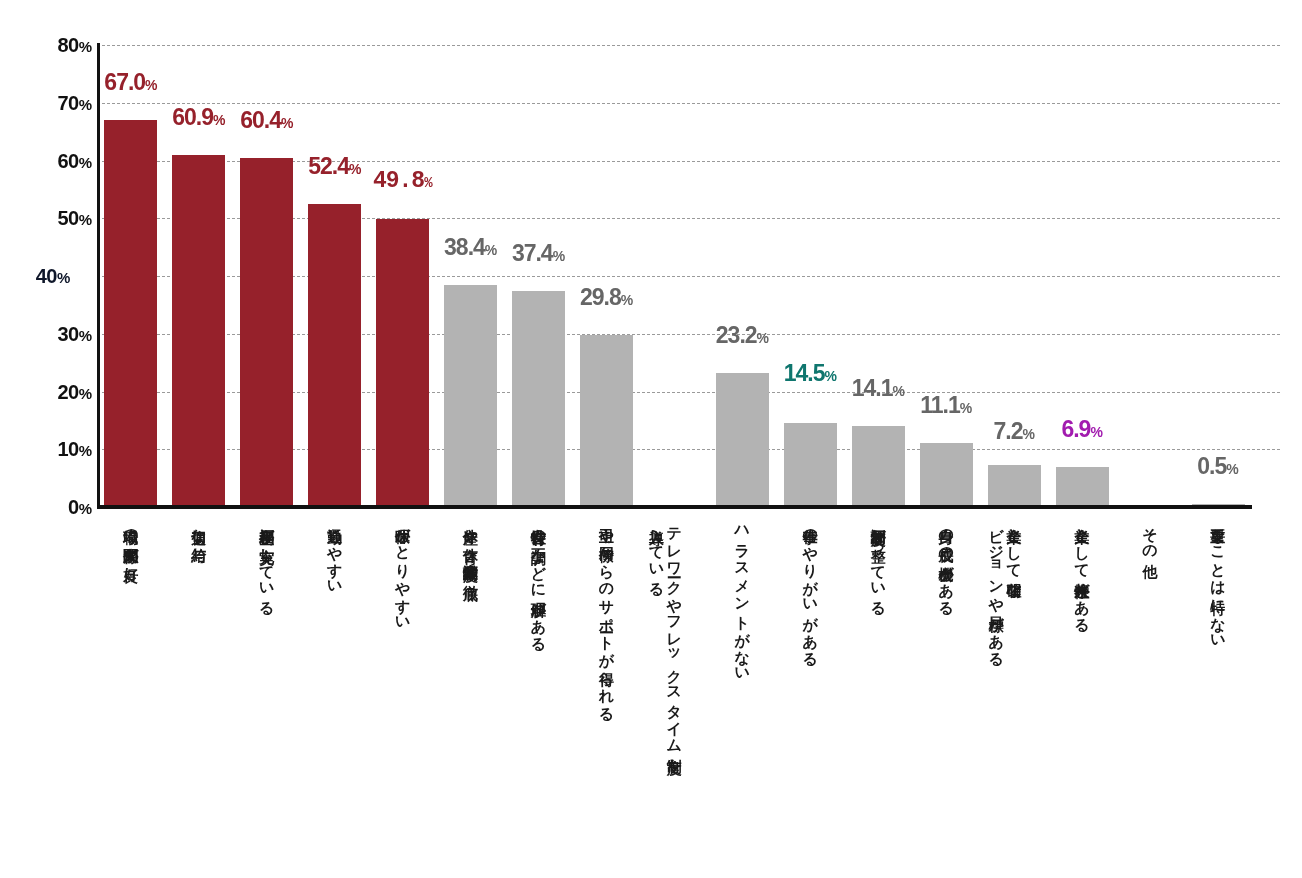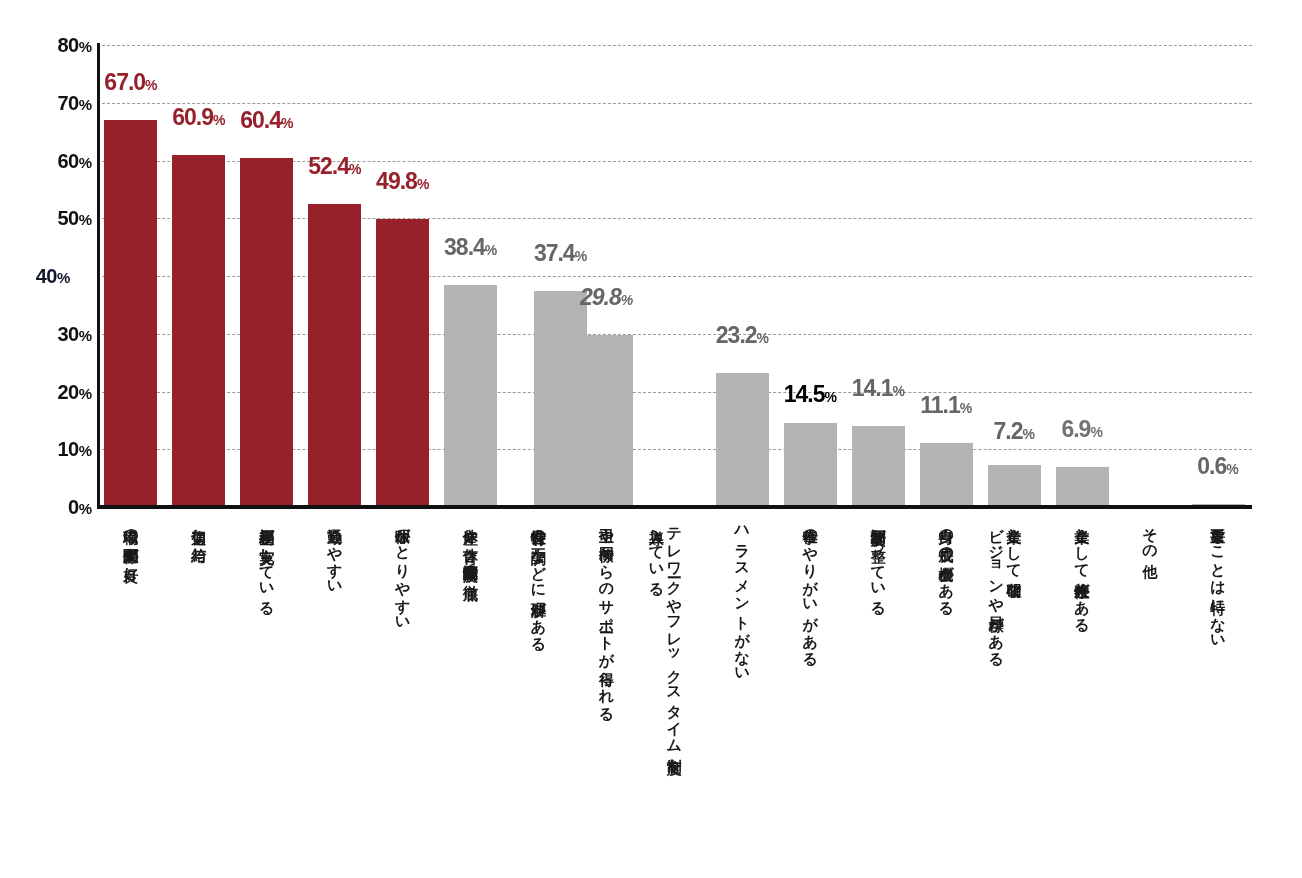--- a/index.html
+++ b/index.html
@@ -8,21 +8,21 @@
     background:#ffffff;
     font-family:"Liberation Sans","DejaVu Sans",sans-serif;
     overflow:hidden;
   }
   #chart-root{position:relative;width:1302px;height:878px;}
 
   
   .plot{
     position:absolute;
     left:97px; top:45px;
-    width:1155px; height:462px;
+    width:1155px; height:462px;padding-left:28px;
   }
   .gridline{
     position:absolute;left:0;width:100%;height:0;
     border-top:1px dashed #9a9a9a;
   }
   .axis-y{
     position:absolute;left:97px;top:43px;
     width:3px;height:466px;background:#111111;
   }
   .axis-x{
@@ -125,61 +125,61 @@
       <div class="bar-slot" style="left: 143.356px; width: 52.9941px;">
         <div class="bar" style="height: 348.81px; background: rgb(150, 33, 43);"></div>
         <div class="bar-label" style="bottom: 351.81px; color: rgb(150, 33, 43);"><span class="num">60.4</span><span class="pct">%</span></div>
       </div>
       <div class="bar-slot" style="left: 211.297px; width: 52.9941px; text-align: right;">
         <div class="bar" style="height: 302.61px; background: rgb(150, 33, 43);"></div>
         <div class="bar-label" style="bottom: 305.61px; color: rgb(150, 33, 43);"><span class="num">52.4</span><span class="pct">%</span></div>
       </div>
       <div class="bar-slot" style="left: 279.238px; width: 52.9941px;">
         <div class="bar" style="height: 287.595px; background: rgb(150, 33, 43);"></div>
-        <div class="bar-label" style="bottom: 290.595px; color: rgb(150, 33, 43);"><span class="num">49.8</span><span class="pct">%</span></div>
+        <div class="bar-label" style="bottom: 290.595px; color: rgb(150, 33, 43); font-family: Liberation Mono, monospace;"><span class="num">49.8</span><span class="pct">%</span></div>
       </div>
       <div class="bar-slot" style="left: 347.179px; width: 52.9941px;">
         <div class="bar" style="height: 221.76px; background: rgb(179, 179, 179);"></div>
         <div class="bar-label" style="bottom: 224.76px; color: rgb(102, 102, 102);"><span class="num">38.4</span><span class="pct">%</span></div>
       </div>
-      <div class="bar-slot" style="left: 437px; width: 52.9941px;">
+      <div class="bar-slot" style="left: 415px; width: 52.9941px;">
         <div class="bar" style="height: 215.985px; background: rgb(179, 179, 179);"></div>
         <div class="bar-label" style="bottom: 218.985px; color: rgb(102, 102, 102);"><span class="num">37.4</span><span class="pct">%</span></div>
       </div>
       <div class="bar-slot" style="left: 483.062px; width: 52.9941px;">
         <div class="bar" style="height: 172.095px; background: rgb(179, 179, 179);"></div>
-        <div class="bar-label" style="bottom: 175.095px; color: rgb(102, 102, 102); font-style: italic;"><span class="num">29.8</span><span class="pct">%</span></div>
+        <div class="bar-label" style="bottom: 175.095px; color: rgb(102, 102, 102);"><span class="num">29.8</span><span class="pct">%</span></div>
       </div>
       <div class="bar-slot" style="left: 618.944px; width: 52.9941px;">
         <div class="bar" style="height: 133.98px; background: rgb(179, 179, 179);"></div>
         <div class="bar-label" style="bottom: 136.98px; color: rgb(102, 102, 102);"><span class="num">23.2</span><span class="pct">%</span></div>
       </div>
       <div class="bar-slot" style="left: 686.885px; width: 52.9941px;">
         <div class="bar" style="height: 83.7375px; background: rgb(179, 179, 179);"></div>
-        <div class="bar-label" style="bottom: 78px; color: #000000;"><span class="num">14.5</span><span class="pct">%</span></div>
+        <div class="bar-label" style="bottom: 99px; color: #0f766e;"><span class="num">14.5</span><span class="pct">%</span></div>
       </div>
       <div class="bar-slot" style="left: 754.826px; width: 52.9941px;">
         <div class="bar" style="height: 81.4275px; background: rgb(179, 179, 179);"></div>
         <div class="bar-label" style="bottom: 84.4275px; color: rgb(102, 102, 102);"><span class="num">14.1</span><span class="pct">%</span></div>
       </div>
       <div class="bar-slot" style="left: 822.768px; width: 52.9941px; text-align: center;">
         <div class="bar" style="height: 64.1025px; background: rgb(179, 179, 179);"></div>
         <div class="bar-label" style="bottom: 67.1025px; color: rgb(102, 102, 102);"><span class="num">11.1</span><span class="pct">%</span></div>
       </div>
       <div class="bar-slot" style="left: 890.709px; width: 52.9941px;">
         <div class="bar" style="height: 41.58px; background: rgb(179, 179, 179);"></div>
         <div class="bar-label" style="bottom: 41px; color: rgb(102, 102, 102);"><span class="num">7.2</span><span class="pct">%</span></div>
       </div>
       <div class="bar-slot" style="left: 958.65px; width: 52.9941px;">
         <div class="bar" style="height: 39.8475px; background: rgb(179, 179, 179);"></div>
-        <div class="bar-label" style="bottom: 42.8475px; color: #737373;"><span class="num">6.9</span><span class="pct">%</span></div>
+        <div class="bar-label" style="bottom: 42.8475px; color: #a21caf;"><span class="num">6.9</span><span class="pct">%</span></div>
       </div>
       <div class="bar-slot" style="left: 1094.53px; width: 52.9941px;">
         <div class="bar" style="height: 2.8875px; background: rgb(179, 179, 179);"></div>
-        <div class="bar-label" style="bottom: 5.8875px; color: rgb(102, 102, 102);"><span class="num">0.6</span><span class="pct">%</span></div>
+        <div class="bar-label" style="bottom: 5.8875px; color: rgb(102, 102, 102);"><span class="num">0.5</span><span class="pct">%</span></div>
       </div>
     </div>
 
   <div class="axis-y"></div>
   <div class="axis-x"></div>
 
   <div class="cat-area" id="cat-area">
       <div class="cat-label" style="color: rgb(26, 26, 26); left: 130.971px; transform: translateX(-50%);">
         <span class="col">職場の人間関係が良好</span>
       </div>

